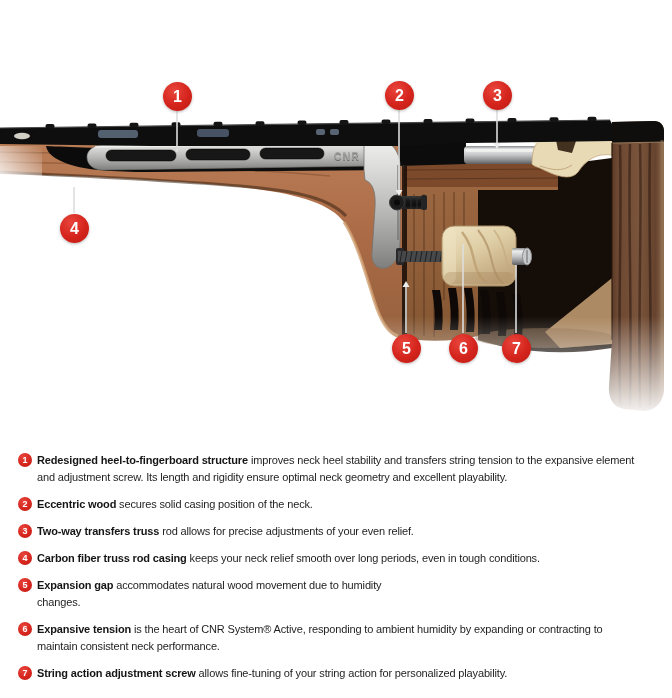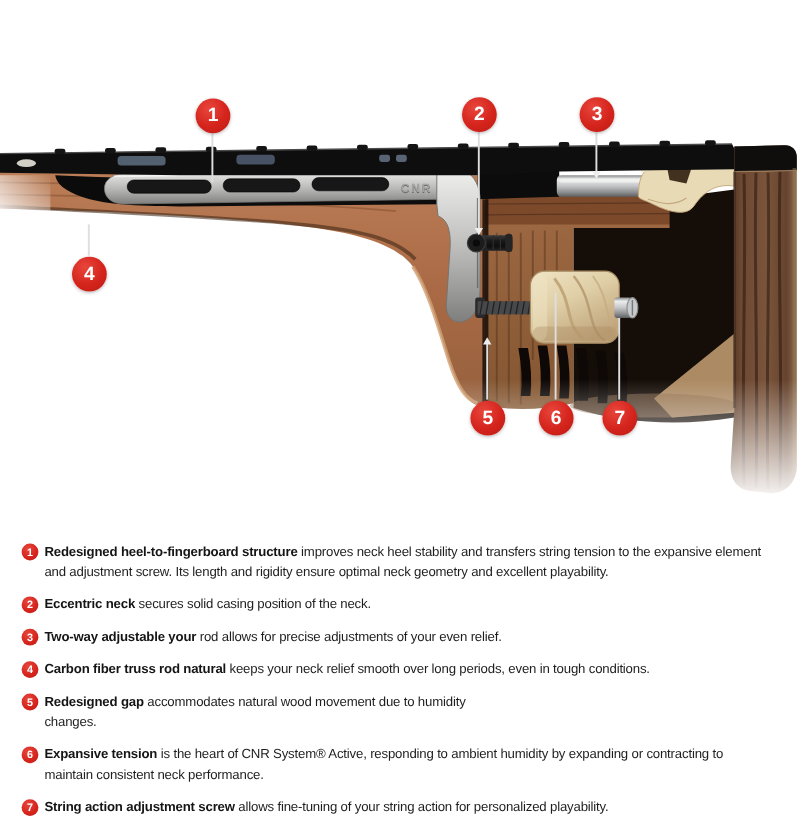--- a/index.html
+++ b/index.html
@@ -229,33 +229,33 @@
     <div class="marker m7">7</div>
   </figure>
 
   <div class="legend">
     <div class="lrow">
       <span class="lnum">1</span>
       <p class="ltext"><b>Redesigned heel-to-fingerboard structure</b><span> improves neck heel stability and transfers string tension to the expansive element and adjustment screw. Its length and rigidity ensure optimal neck geometry and excellent playability.</span></p>
     </div>
     <div class="lrow">
       <span class="lnum">2</span>
-      <p class="ltext"><b>Eccentric neck</b><span> secures solid casing position of the neck.</span></p>
+      <p class="ltext"><b>Eccentric wood</b><span> secures solid casing position of the neck.</span></p>
     </div>
     <div class="lrow">
       <span class="lnum">3</span>
-      <p class="ltext"><b>Two-way adjustable your</b><span> rod allows for precise adjustments of your even relief.</span></p>
+      <p class="ltext"><b>Two-way transfers truss</b><span> rod allows for precise adjustments of your even relief.</span></p>
     </div>
     <div class="lrow">
       <span class="lnum">4</span>
-      <p class="ltext"><b>Carbon fiber truss rod natural</b><span> keeps your neck relief smooth over long periods, even in tough conditions.</span></p>
+      <p class="ltext"><b>Carbon fiber truss rod casing</b><span> keeps your neck relief smooth over long periods, even in tough conditions.</span></p>
     </div>
     <div class="lrow">
       <span class="lnum">5</span>
-      <p class="ltext"><b>Redesigned gap</b><span> accommodates natural wood movement due to humidity
+      <p class="ltext"><b>Expansion gap</b><span> accommodates natural wood movement due to humidity
 changes.</span></p>
     </div>
     <div class="lrow">
       <span class="lnum">6</span>
       <p class="ltext"><b>Expansive tension</b><span> is the heart of CNR System® Active, responding to ambient humidity by expanding or contracting to maintain consistent neck performance.</span></p>
     </div>
     <div class="lrow">
       <span class="lnum">7</span>
       <p class="ltext"><b>String action adjustment screw</b><span> allows fine-tuning of your string action for personalized playability.</span></p>
     </div>

